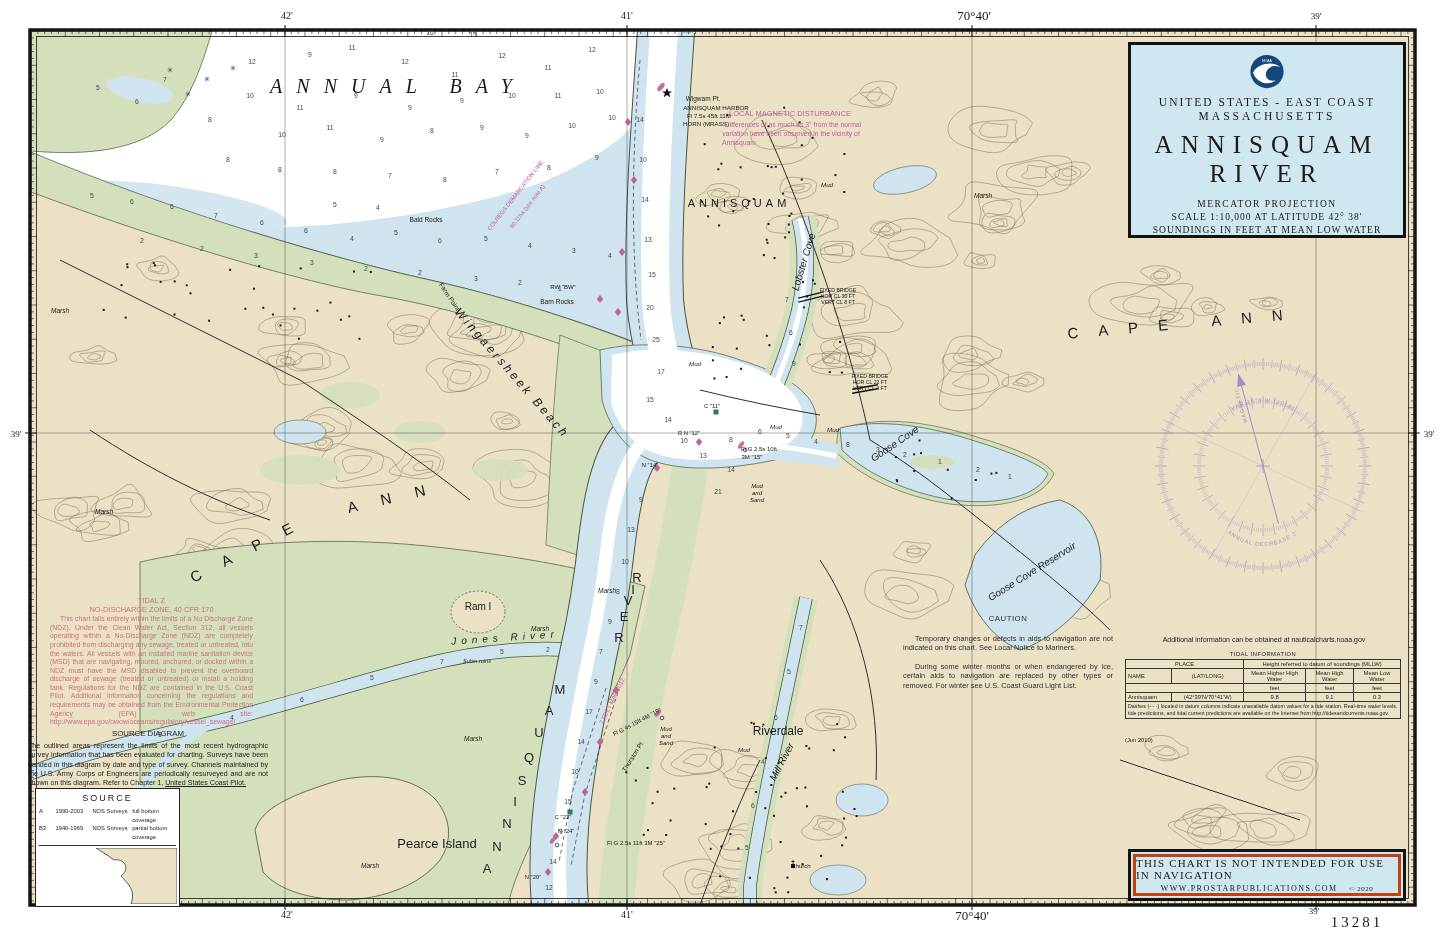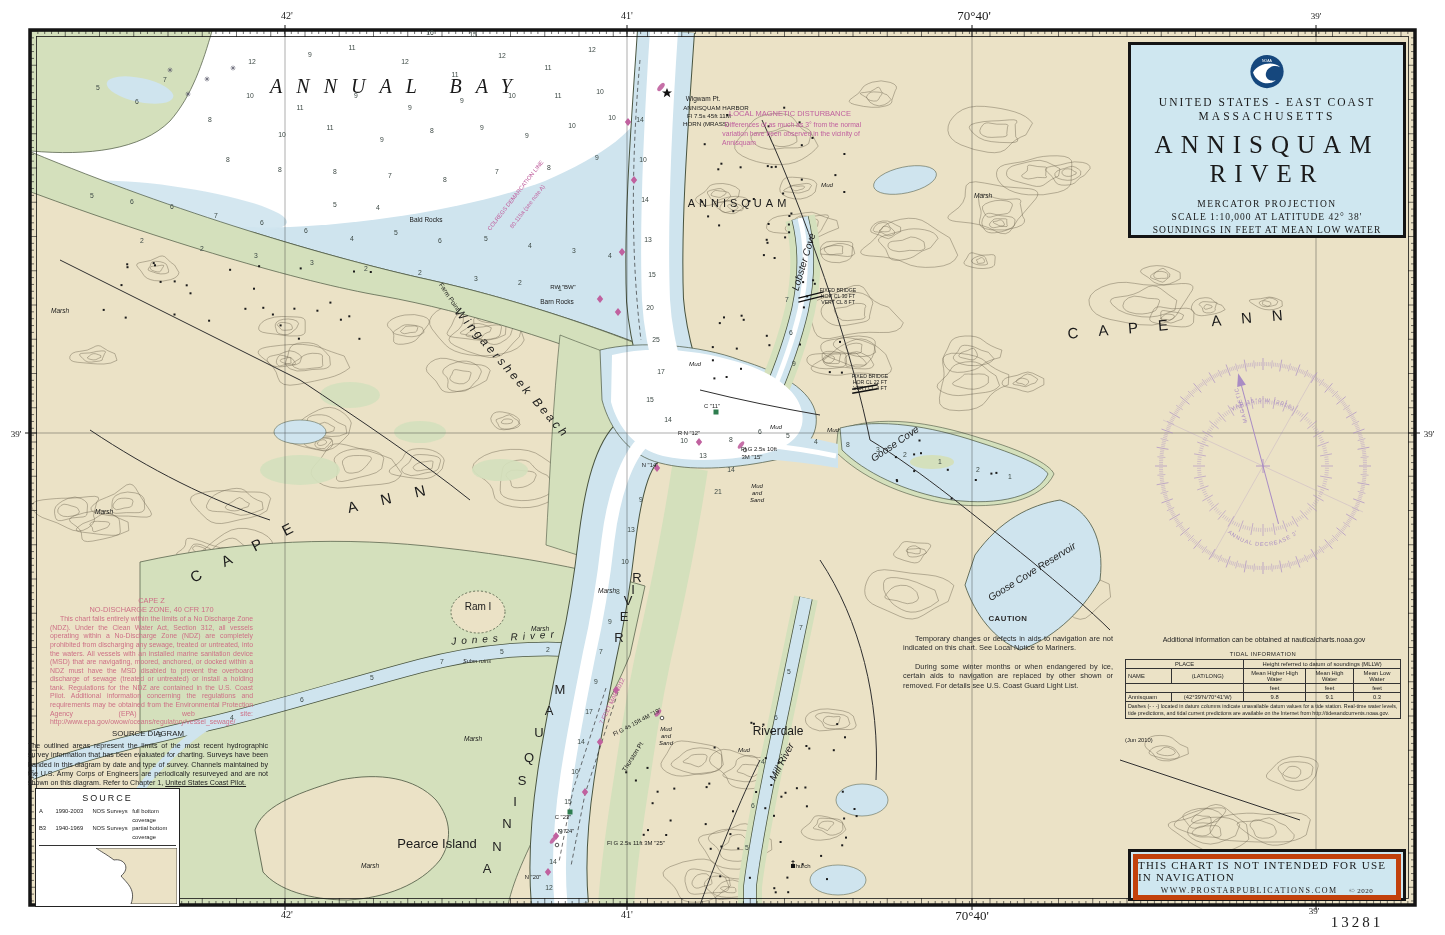--- a/index.html
+++ b/index.html
@@ -19,28 +19,28 @@
   #titleblock .country{margin-top:7px;font-size:11.5px;letter-spacing:2px;}
   #titleblock .state{margin-top:2px;font-size:11.5px;letter-spacing:3px;}
   #titleblock .t1{margin-top:9px;font-size:25px;letter-spacing:8px;}
   #titleblock .t2{margin-top:1px;font-size:25px;letter-spacing:8px;}
   #titleblock .proj{margin-top:11px;font-size:9.5px;letter-spacing:1.5px;}
   #titleblock .scale{margin-top:3px;font-size:9.5px;letter-spacing:1px;}
   #titleblock .sound{margin-top:3px;font-size:9.5px;letter-spacing:1px;}
   #noaalogo{margin-top:9px;width:40px;height:40px;}
   
   #warnbox{left:1128px;top:849px;width:272px;height:46px;background:#cfe7f0;border:3px solid #141414;}
-  #warnbox .inner{margin:2px;border:5px solid #c2410c;height:36px;display:flex;flex-direction:column;
+  #warnbox .inner{margin:2px;border:3px solid #c2410c;height:36px;display:flex;flex-direction:column;
                   align-items:center;justify-content:center;font-family:"Liberation Serif",serif;}
   #warnbox .w1{font-size:11px;letter-spacing:1.2px;}
   #warnbox .w2{font-size:8px;letter-spacing:1.5px;margin-top:3px;}
   #warnbox .w2 .cp{font-size:7px;letter-spacing:0.5px;margin-left:8px;}
   
   #caution{left:893px;top:614px;width:230px;font-size:7.4px;line-height:1.25;text-align:justify;color:#2c2c2c;}
-  #caution .cap{text-align:center;font-size:7.8px;margin-bottom:2px;letter-spacing:.5px;font-weight:bold;}
+  #caution .cap{text-align:center;font-size:7.8px;margin-bottom:2px;letter-spacing:.5px;}
   #caution p{margin:10px;text-indent:12px;}
   
   #notez{left:50px;top:596px;width:203px;color:#cd7086;font-size:6.9px;line-height:1.24;text-align:justify;}
   #notez .h{text-align:center;font-size:7.4px;}
   #notez p{margin:1px 0 0 0;text-indent:10px;}
   
   #srcdiag{left:28px;top:729px;width:240px;font-size:7.1px;line-height:1.3;text-align:justify;color:#222;}
   #srcdiag .h{text-align:center;font-size:7.8px;margin-bottom:3px;}
   #srcdiag .u{text-decoration:underline;}
   
@@ -2066,25 +2066,25 @@
   <div class="t1">ANNISQUAM</div>
   <div class="t2">RIVER</div>
   <div class="proj">MERCATOR PROJECTION</div>
   <div class="scale">SCALE 1:10,000 AT LATITUDE 42° 38'</div>
   <div class="sound">SOUNDINGS IN FEET AT MEAN LOW WATER</div>
 </div>
 
 <div class="box" id="caution">
   <div class="cap">CAUTION</div>
   <p>Temporary changes or defects in aids to navigation are not  indicated on this chart.  See Local Notice to Mariners.</p>
-  <p>During some winter months or when endangered by ice, certain aids to navigation are replaced by other shown or removed.  For details see U.S. Coast Guard Light List.</p>
+  <p>During some winter months or when endangered by ice, certain aids to navigation are replaced by other types or removed.  For winter see U.S. Coast Guard Light List.</p>
 </div>
 
 <div class="box" id="notez">
-  <div class="h">CAPE Z</div>
+  <div class="h">TIDAL Z</div>
   <div class="h">NO-DISCHARGE ZONE, 40 CFR 170</div>
   <p>This chart falls entirely within the limits of a No Discharge Zone (NDZ).  Under the Clean Water Act, Section 312, all vessels operating within a No-Discharge Zone (NDZ) are completely prohibited from discharging any sewage, treated or untreated, into the waters.  All vessels with an installed marine sanitation device (MSD) that are navigating, moored, anchored, or docked within a NDZ must have the MSD disabled to prevent the overboard discharge of sewage (treated or untreated) or install a holding tank.  Regulations for the NDZ are contained in the U.S. Coast Pilot.  Additional information concerning the regulations and requirements may be obtained from the Environmental Protection Agency (EPA) web site: http://www.epa.gov/owow/oceans/regulatory/vessel_sewage/</p>
 </div>
 
 <div class="box" id="srcdiag">
   <div class="h">SOURCE DIAGRAM</div>
   <p style="margin:0;"><span>The outlined areas represent the limits of the most recent hydrographic survey information that has been evaluated for charting.  Surveys have been banded in this diagram by date and type of survey.  Channels  maintained by the U.S. Army Corps of Engineers are periodically resurveyed and are not shown on this diagram.  Refer to Chapter 1, </span><span class="u">United States Coast Pilot.</span></p>
 </div>
 
 <div class="box" id="srcbox">

